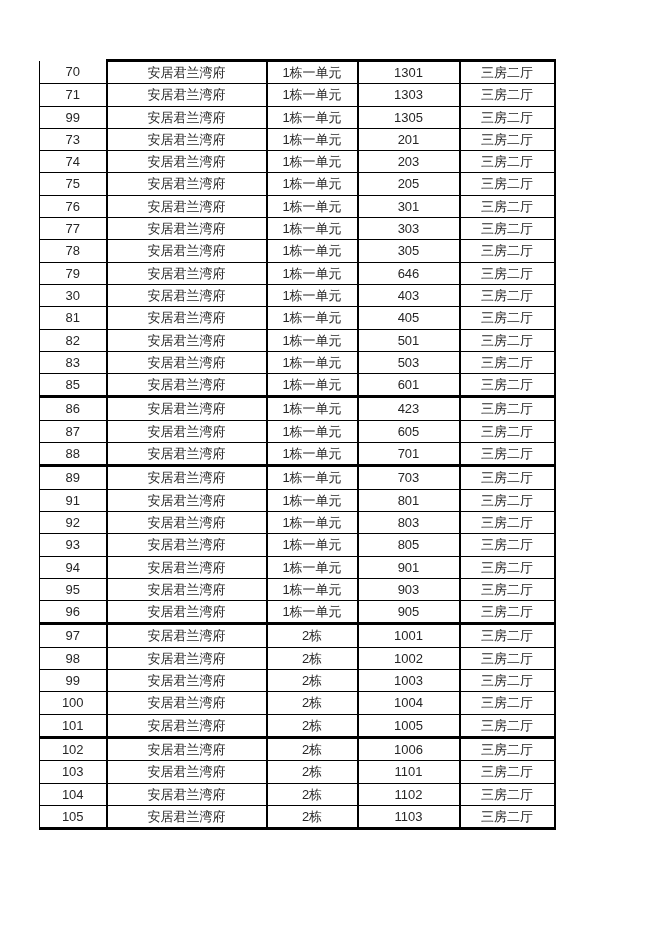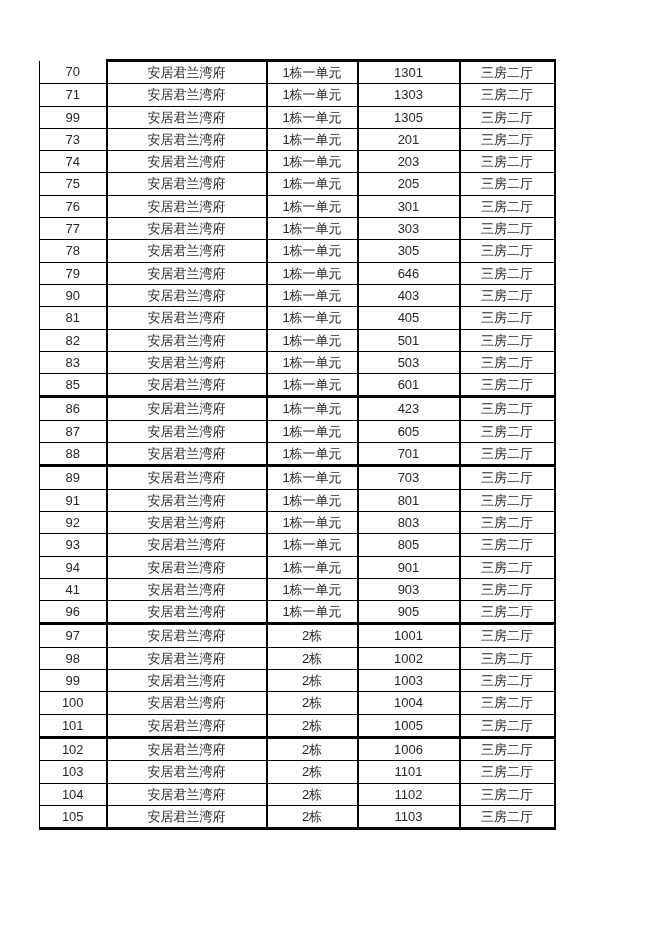--- a/index.html
+++ b/index.html
@@ -129,21 +129,21 @@
     <td>三房二厅</td>
   </tr>
         <tr class="table-row">
     <td>79</td>
     <td>安居君兰湾府</td>
     <td>1栋一单元</td>
     <td>646</td>
     <td>三房二厅</td>
   </tr>
         <tr class="table-row">
-    <td>90</td>
+    <td>30</td>
     <td>安居君兰湾府</td>
     <td>1栋一单元</td>
     <td>403</td>
     <td>三房二厅</td>
   </tr>
         <tr class="table-row">
     <td>81</td>
     <td>安居君兰湾府</td>
     <td>1栋一单元</td>
     <td>405</td>
@@ -220,21 +220,21 @@
     <td>三房二厅</td>
   </tr>
         <tr class="table-row">
     <td>94</td>
     <td>安居君兰湾府</td>
     <td>1栋一单元</td>
     <td>901</td>
     <td>三房二厅</td>
   </tr>
         <tr class="table-row">
-    <td>41</td>
+    <td>95</td>
     <td>安居君兰湾府</td>
     <td>1栋一单元</td>
     <td>903</td>
     <td>三房二厅</td>
   </tr>
         <tr class="table-row group-end">
     <td>96</td>
     <td>安居君兰湾府</td>
     <td>1栋一单元</td>
     <td>905</td>

